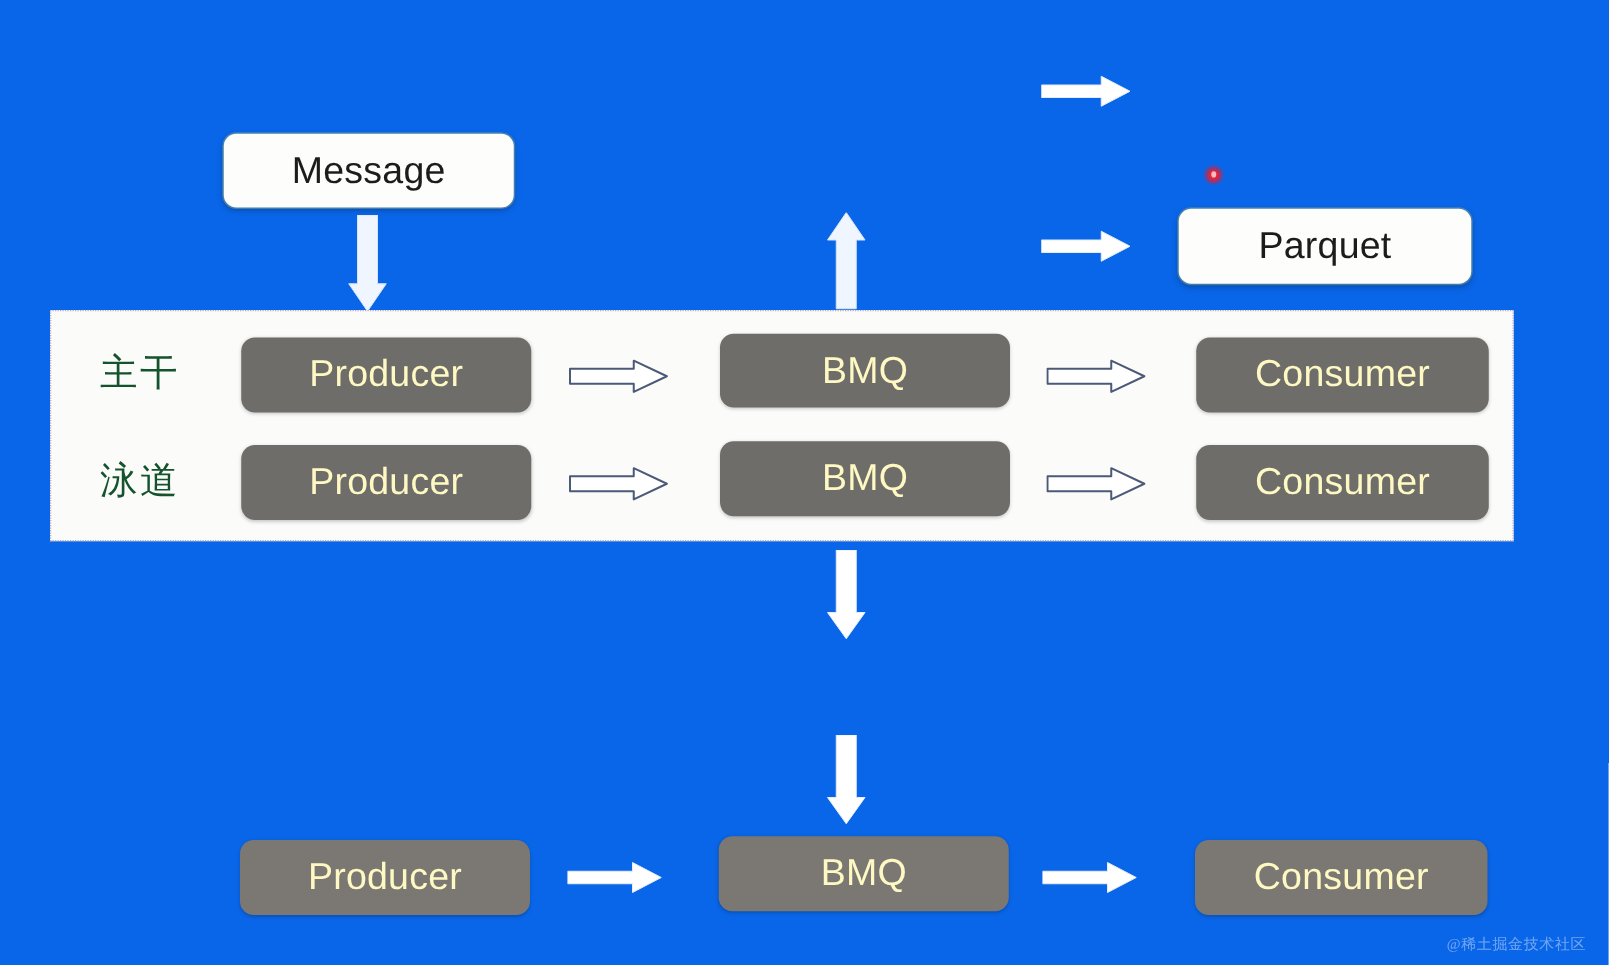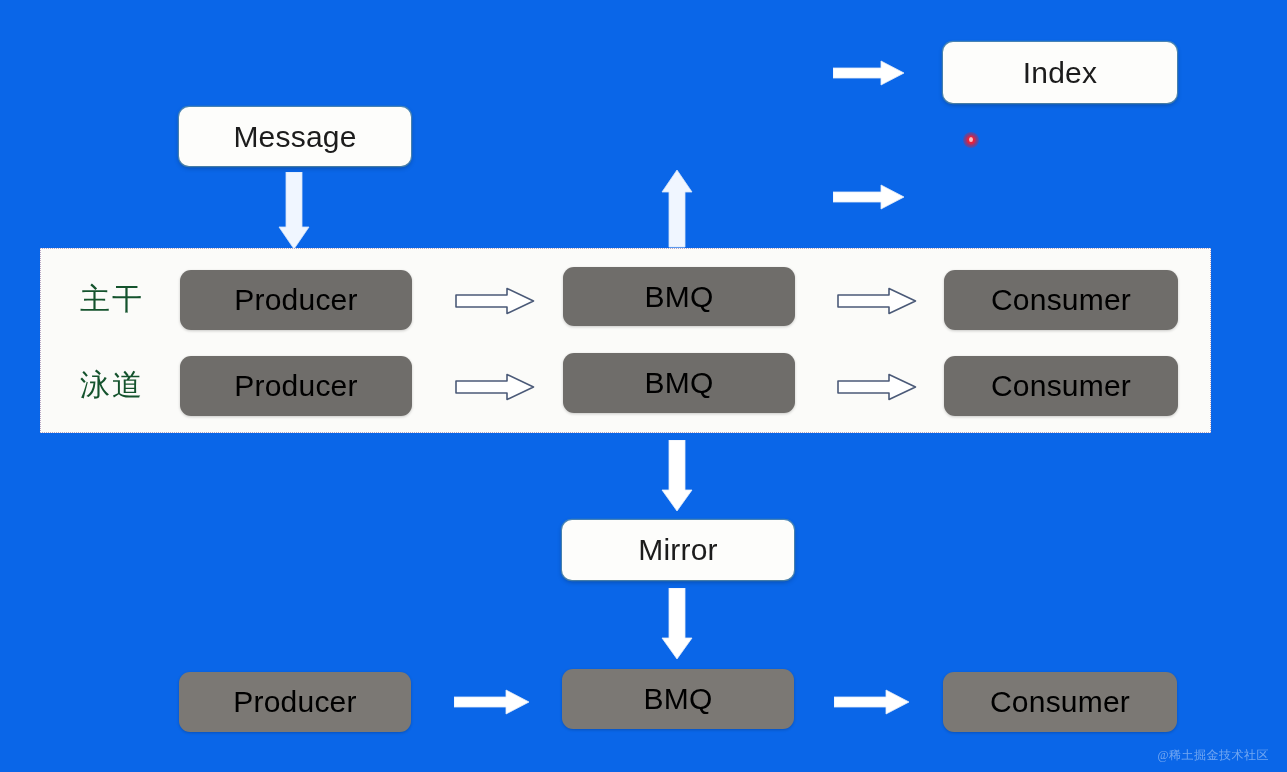--- a/index.html
+++ b/index.html
@@ -34,26 +34,27 @@
   }
 
   
   .gbox {
     position: absolute;
     background: #7b7874;
     border-radius: 11px;
     display: flex;
     align-items: center;
     justify-content: center;
-    color: #000000;
+    color: #fef9c3;
     font-size: 30px;
     letter-spacing: 0.2px;
     line-height: 1;
     box-sizing: border-box;
     box-shadow: 0 1px 3px rgba(0,0,0,0.20);
+    margin-left: 13px;
   }
   .gbox.dark { background: #6f6d6a; }
 
   
   #lane-panel {
     position: absolute;
     left: 40px;
     top: 248px;
     width: 1171px;
     height: 185px;
@@ -119,24 +120,24 @@
 </head>
 <body>
 
 <div id="canvas">
 
   <div class="wbox" style="left:179px; top:107px; width:232px; height:59px;">
     <span>Message</span>
   </div>
 
 
-  <div class="wbox" style="left:943px; top:42px; width:234px; height:61px;">
-    <span>Index</span>
-  </div>
-
+
+  <div class="wbox" style="left:943px; top:167px; width:234px; height:60px;">
+    <span>Parquet</span>
+  </div>
 
   <div class="arrow-solid" style="left:833px; top:60px;">
     <svg width="72" height="26" viewBox="0 0 72 26">
       <polygon points="0,8 48,8 48,1 71,13 48,25 48,18 0,18" fill="#ffffff" stroke="#e3ecf8" stroke-width="0.8"></polygon>
     </svg>
   </div>
 
   <div class="arrow-solid" style="left:833px; top:184px;">
     <svg width="72" height="26" viewBox="0 0 72 26">
       <polygon points="0,8 48,8 48,1 71,13 48,25 48,18 0,18" fill="#ffffff" stroke="#e3ecf8" stroke-width="0.8"></polygon>
@@ -215,23 +216,20 @@
       <span>Consumer</span>
     </div>
   </div>
 
   <div class="arrow-solid" style="left:661px; top:440px;">
     <svg width="32" height="72" viewBox="0 0 32 72">
       <polygon points="8,0 24,0 24,50 31,50 16,71 1,50 8,50" fill="#ffffff" stroke="#e3ecf8" stroke-width="0.8"></polygon>
     </svg>
   </div>
 
-  <div class="wbox" style="left:562px; top:520px; width:232px; height:60px;">
-    <span>Mirror</span>
-  </div>
 
   <div class="arrow-solid" style="left:661px; top:588px;">
     <svg width="32" height="72" viewBox="0 0 32 72">
       <polygon points="8,0 24,0 24,50 31,50 16,71 1,50 8,50" fill="#ffffff" stroke="#e3ecf8" stroke-width="0.8"></polygon>
     </svg>
   </div>
 
   <div class="gbox" style="left:179px; top:672px; width:232px; height:60px;">
     <span>Producer</span>
   </div>

